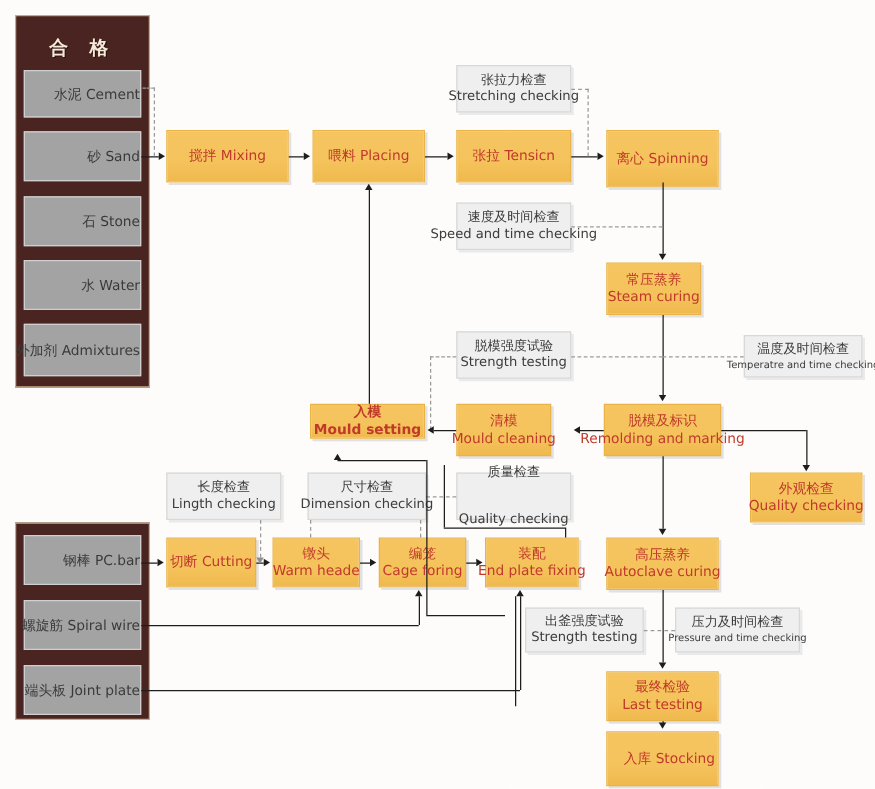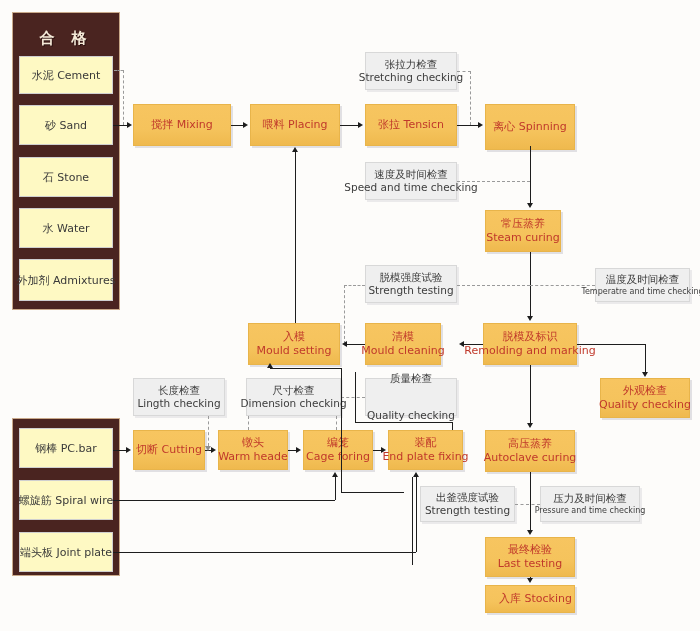--- a/index.html
+++ b/index.html
@@ -23,24 +23,24 @@
     color:#f5ead8;
     font-size:15px;
     font-weight:bold;
     letter-spacing:6px;
     text-align:center;
     width:100%;
     text-shadow:1px 1px 0 #2b1110;
   }
   .mat-box{
     position:absolute;
-    background:#fef9c3;
+    background:#a3a3a3;
     border:1px solid #cfcfcf;
     box-sizing:border-box;
-    display:flex;align-items:center;justify-content:center;
+    display:flex;align-items:center;justify-content:flex-end;
     color:#3a3a3a;
     font-size:11px;
     white-space:nowrap;
   }
 
   
   .node{
     position:absolute;
     box-sizing:border-box;
     display:flex;flex-direction:column;
@@ -158,21 +158,21 @@
   <div class="node gray" style="left:365px;top:265px;width:92px;height:38px;">
     <span class="cn">脱模强度试验</span>
     <span class="en">Strength testing</span>
   </div>
 
   <div class="node gray small" style="left:595px;top:268px;width:95px;height:34px;">
     <span class="cn">温度及时间检查</span>
     <span class="en">Temperatre and time checking</span>
   </div>
 
-  <div class="node orange" style="left:248px;top:323px;width:92px;height:42px;">
+  <div class="node orange" style="left:248px;top:323px;width:92px;height:28px;font-weight:bold;">
     <span class="cn">入模</span>
     <span class="en">Mould setting</span>
   </div>
 
   <div class="node orange" style="left:365px;top:323px;width:76px;height:42px;">
     <span class="cn">清模</span>
     <span class="en">Mould cleaning</span>
   </div>
 
   <div class="node orange" style="left:483px;top:323px;width:94px;height:42px;">
@@ -232,21 +232,21 @@
   <div class="node gray small" style="left:540px;top:486px;width:100px;height:36px;">
     <span class="cn">压力及时间检查</span>
     <span class="en">Pressure and time checking</span>
   </div>
 
   <div class="node orange" style="left:485px;top:537px;width:90px;height:40px;">
     <span class="cn">最终检验</span>
     <span class="en">Last testing</span>
   </div>
 
-  <div class="node orange single" style="left:485px;top:585px;width:90px;height:28px;padding-left:11px;">
+  <div class="node orange single" style="left:485px;top:585px;width:90px;height:44px;padding-left:11px;">
     <span class="cn">入库 Stocking</span>
   </div>
 
   <div class="ln h" style="left:113px;top:125px;width:14px;"></div>
   <div class="arrow right" style="left:127px;top:121.5px;"></div>
 
   <div class="dash v" style="left:123px;top:70px;height:55px;"></div>
   <div class="dash h" style="left:114px;top:70px;width:10px;"></div>
 
   <div class="ln h" style="left:231px;top:125px;width:12px;"></div>

